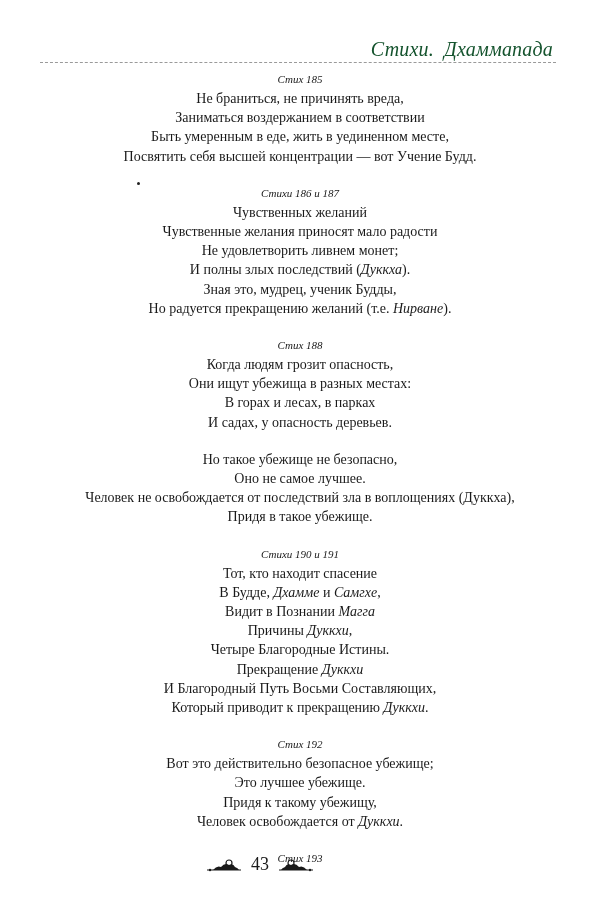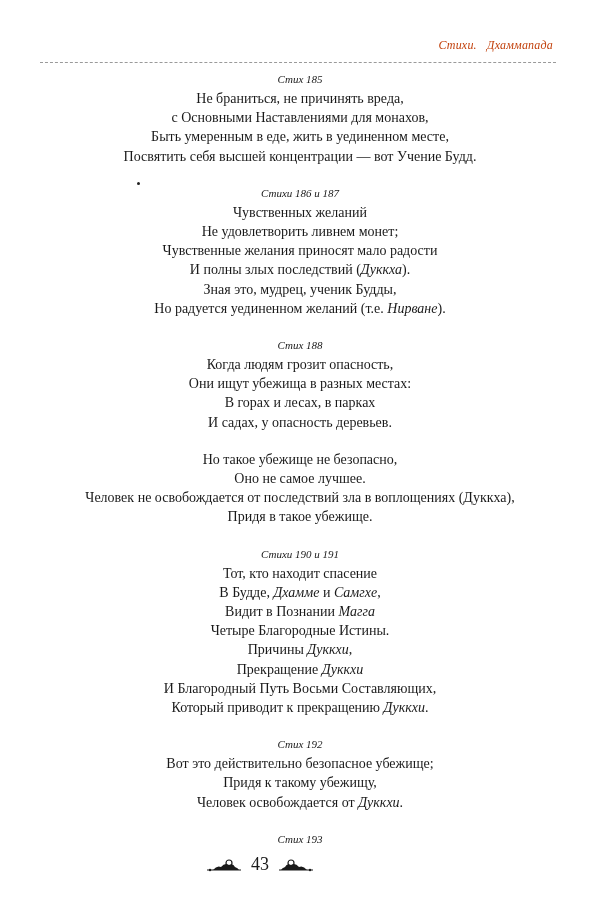--- a/index.html
+++ b/index.html
@@ -14,22 +14,22 @@
       overflow: hidden;
       font-family: "DejaVu Serif", "Liberation Serif", serif;
       color: #1a1a1a;
     }
     .running-head {
       position: absolute;
       top: 38px;
       right: 47px;
       font-family: "Liberation Serif", serif;
       font-style: italic;
-      font-size: 12px;
-      color: #c2410c;
+      font-size: 20px;
+      color: #14532d;
       letter-spacing: 0.2px;
     }
     .running-head .sep {
       display: inline-block;
       width: 10px;
     }
     .head-rule {
       position: absolute;
       top: 62px;
       left: 40px;
@@ -101,33 +101,33 @@
 <div class="running-head">
   <span>Стихи.</span><span class="sep"></span><span>Дхаммапада</span>
 </div>
 <div class="head-rule"></div>
 <div class="stray-dot"></div>
 
 <div class="verses" id="verses">
     <div class="verse">
       <p class="verse-title">Стих 185</p>
       <p class="line"><span>Не браниться, не причинять вреда,</span></p>
-      <p class="line"><span>с Основными Наставлениями для монахов,</span></p>
+      <p class="line"><span>Заниматься воздержанием в соответствии</span></p>
       <p class="line"><span>Быть умеренным в еде, жить в уединенном месте,</span></p>
       <p class="line"><span>Посвятить себя высшей концентрации — вот Учение Будд.</span></p>
     </div>
     <div class="gap"></div>
     <div class="verse">
       <p class="verse-title">Стихи 186 и 187</p>
       <p class="line"><span>Чувственных желаний</span></p>
+      <p class="line"><span>Чувственные желания приносят мало радости</span></p>
       <p class="line"><span>Не удовлетворить ливнем монет;</span></p>
-      <p class="line"><span>Чувственные желания приносят мало радости</span></p>
       <p class="line"><span>И полны злых последствий (</span><span class="it">Дуккха</span><span>).</span></p>
       <p class="line"><span>Зная это, мудрец, ученик Будды,</span></p>
-      <p class="line"><span>Но радуется уединенном желаний (т.е. </span><span class="it">Нирване</span><span>).</span></p>
+      <p class="line"><span>Но радуется прекращению желаний (т.е. </span><span class="it">Нирване</span><span>).</span></p>
     </div>
     <div class="gap"></div>
     <div class="verse">
       <p class="verse-title">Стих 188</p>
       <p class="line"><span>Когда людям грозит опасность,</span></p>
       <p class="line"><span>Они ищут убежища в разных местах:</span></p>
       <p class="line"><span>В горах и лесах, в парках</span></p>
       <p class="line"><span>И садах, у опасность деревьев.</span></p>
     </div>
     <div class="gap"></div>
@@ -136,30 +136,31 @@
       <p class="line"><span>Оно не самое лучшее.</span></p>
       <p class="line"><span>Человек не освобождается от последствий зла в воплощениях (Дуккха),</span></p>
       <p class="line"><span>Придя в такое убежище.</span></p>
     </div>
     <div class="gap"></div>
     <div class="verse">
       <p class="verse-title">Стихи 190 и 191</p>
       <p class="line"><span>Тот, кто находит спасение</span></p>
       <p class="line"><span>В Будде, </span><span class="it">Дхамме</span><span> и </span><span class="it">Самгхе</span><span>,</span></p>
       <p class="line"><span>Видит в Познании </span><span class="it">Магга</span></p>
+      <p class="line"><span>Причины </span><span class="it">Дуккхи</span><span>,</span></p>
       <p class="line"><span>Четыре Благородные Истины.</span></p>
-      <p class="line"><span>Причины </span><span class="it">Дуккхи</span><span>,</span></p>
       <p class="line"><span>Прекращение </span><span class="it">Дуккхи</span></p>
       <p class="line"><span>И Благородный Путь Восьми Составляющих,</span></p>
       <p class="line"><span>Который приводит к прекращению </span><span class="it">Дуккхи</span><span>.</span></p>
     </div>
     <div class="gap"></div>
     <div class="verse">
       <p class="verse-title">Стих 192</p>
       <p class="line"><span>Вот это действительно безопасное убежище;</span></p>
+      <p class="line"><span>Это лучшее убежище.</span></p>
       <p class="line"><span>Придя к такому убежищу,</span></p>
       <p class="line"><span>Человек освобождается от </span><span class="it">Дуккхи</span><span>.</span></p>
     </div>
     <div class="gap"></div>
     <div class="verse">
       <p class="verse-title">Стих 193</p>
     </div>
   </div>
 
 <div class="footer">

